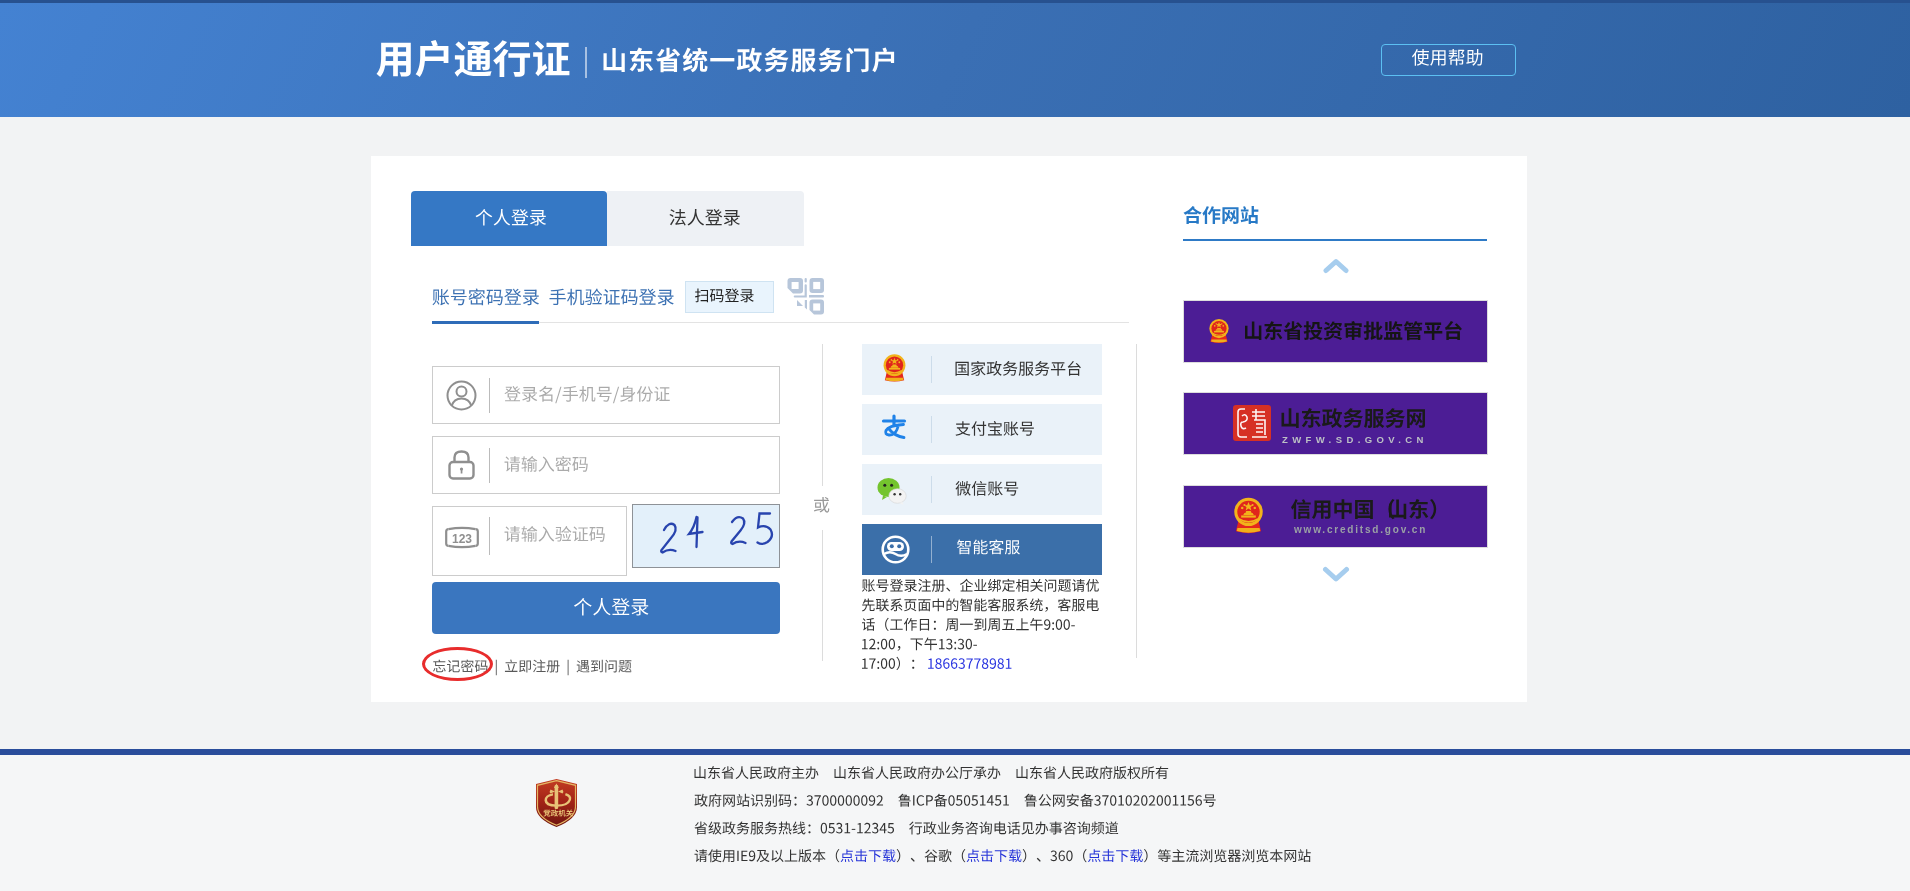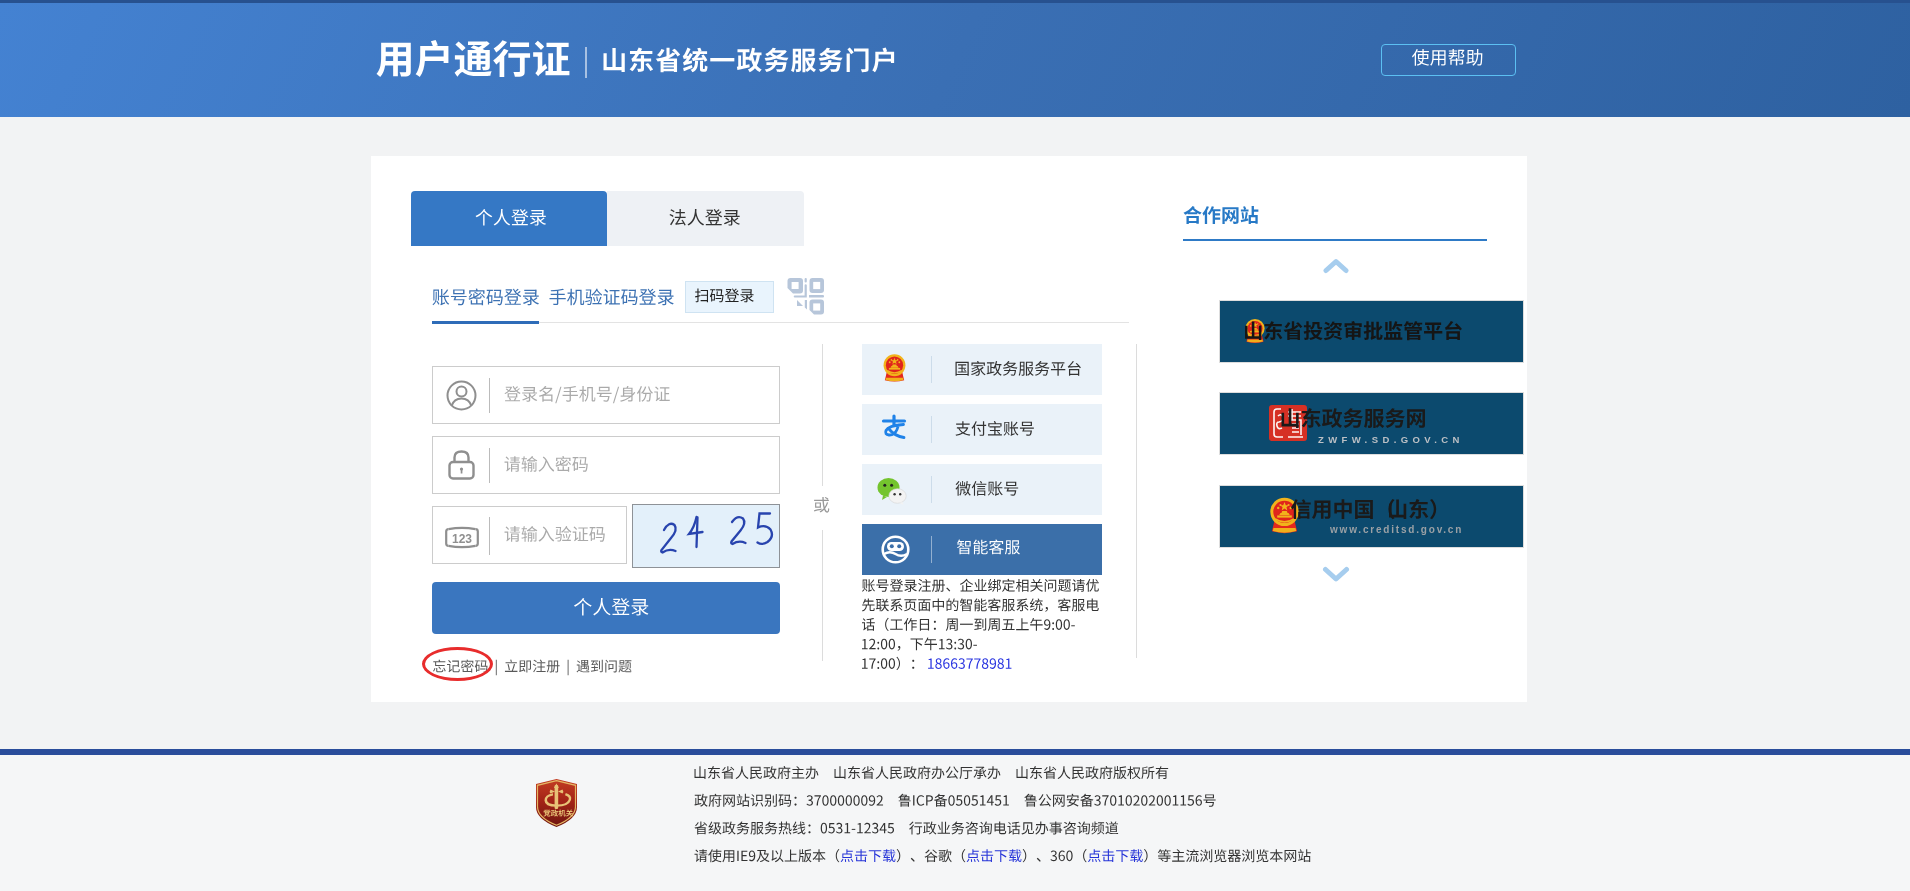--- a/index.html
+++ b/index.html
@@ -29,21 +29,21 @@
 #scanbox { left:314px; top:125px; width:89px; height:32px; background:#e9f4fd; border:1px solid #cfe3f2;
   color:#222; font-size:15px; text-align:center; line-height:30px; }
 #qricon { left:414px; top:119px; }
 #subline { left:61px; top:166px; width:697px; height:1px; background:#e3e3e3; }
 #subline-blue { left:61px; top:165px; width:107px; height:3px; background:#2e6cb8; }
 
 
 .inp { left:61px; width:348px; height:58px; border:1px solid #ccc; background:#fff; }
 #inp1 { top:210px; }
 #inp2 { top:280px; }
-#inp3 { top:350px; width:195px; height:58px; }
+#inp3 { top:350px; width:195px; height:70px; }
 .inp-sep { width:1px; background:#bbb; }
 #captcha { left:261px; top:348px; width:148px; height:64px; background:#e3f0fa; border:1.5px solid #8e9297; }
 
 
 #loginbtn { left:61px; top:426px; width:348px; height:52px; background:#3a76bf; border-radius:4px;
   color:#fff; font-size:20px; text-align:center; line-height:52px; letter-spacing:8px; }
 #redellipse { left:51px; top:491px; width:71px; height:34px; border:3px solid #e82c2c; border-radius:50%; z-index:60; }
 
 
 #div1 { left:451px; top:188px; width:1px; height:317px; background:#dcdcdc; }
@@ -53,21 +53,21 @@
 
 
 .srow { left:491px; width:240px; height:51px; background:#eaf2f9; }
 #srow1 { top:188px; }
 #srow2 { top:248px; }
 #srow3 { top:308px; }
 #srow4 { top:368px; background:#3b6fa9; }
 .srow .sep { position:absolute; left:69px; top:12px; width:1px; height:27px; background:#ccdcea; }
 #srow4 .sep { background:rgba(255,255,255,.45); }
 #sb-line { left:812px; top:83px; width:304px; height:2px; background:#2e7ac6; }
-.sbox { left:848px; width:305px; height:63px; background:#0c4a6e; border:1px solid #ddd; }
+.sbox { left:812px; width:305px; height:63px; background:#4c1d95; border:1px solid #ddd; }
 #sbox1 { top:144px; }
 #sbox2 { top:236px; }
 #sbox3 { top:329px;text-align:center; }
 
 
 #footbar { left:0; top:749px; width:1910px; height:6px; background:#2a4d9b; }
 #footer { left:0; top:755px; width:1910px; height:136px; background:#f5f6f7; }
 #badge { left:536px; top:24px; }
 #ftext { left:694px; top:4px; font-size:14px; color:#333; }
 </style>

